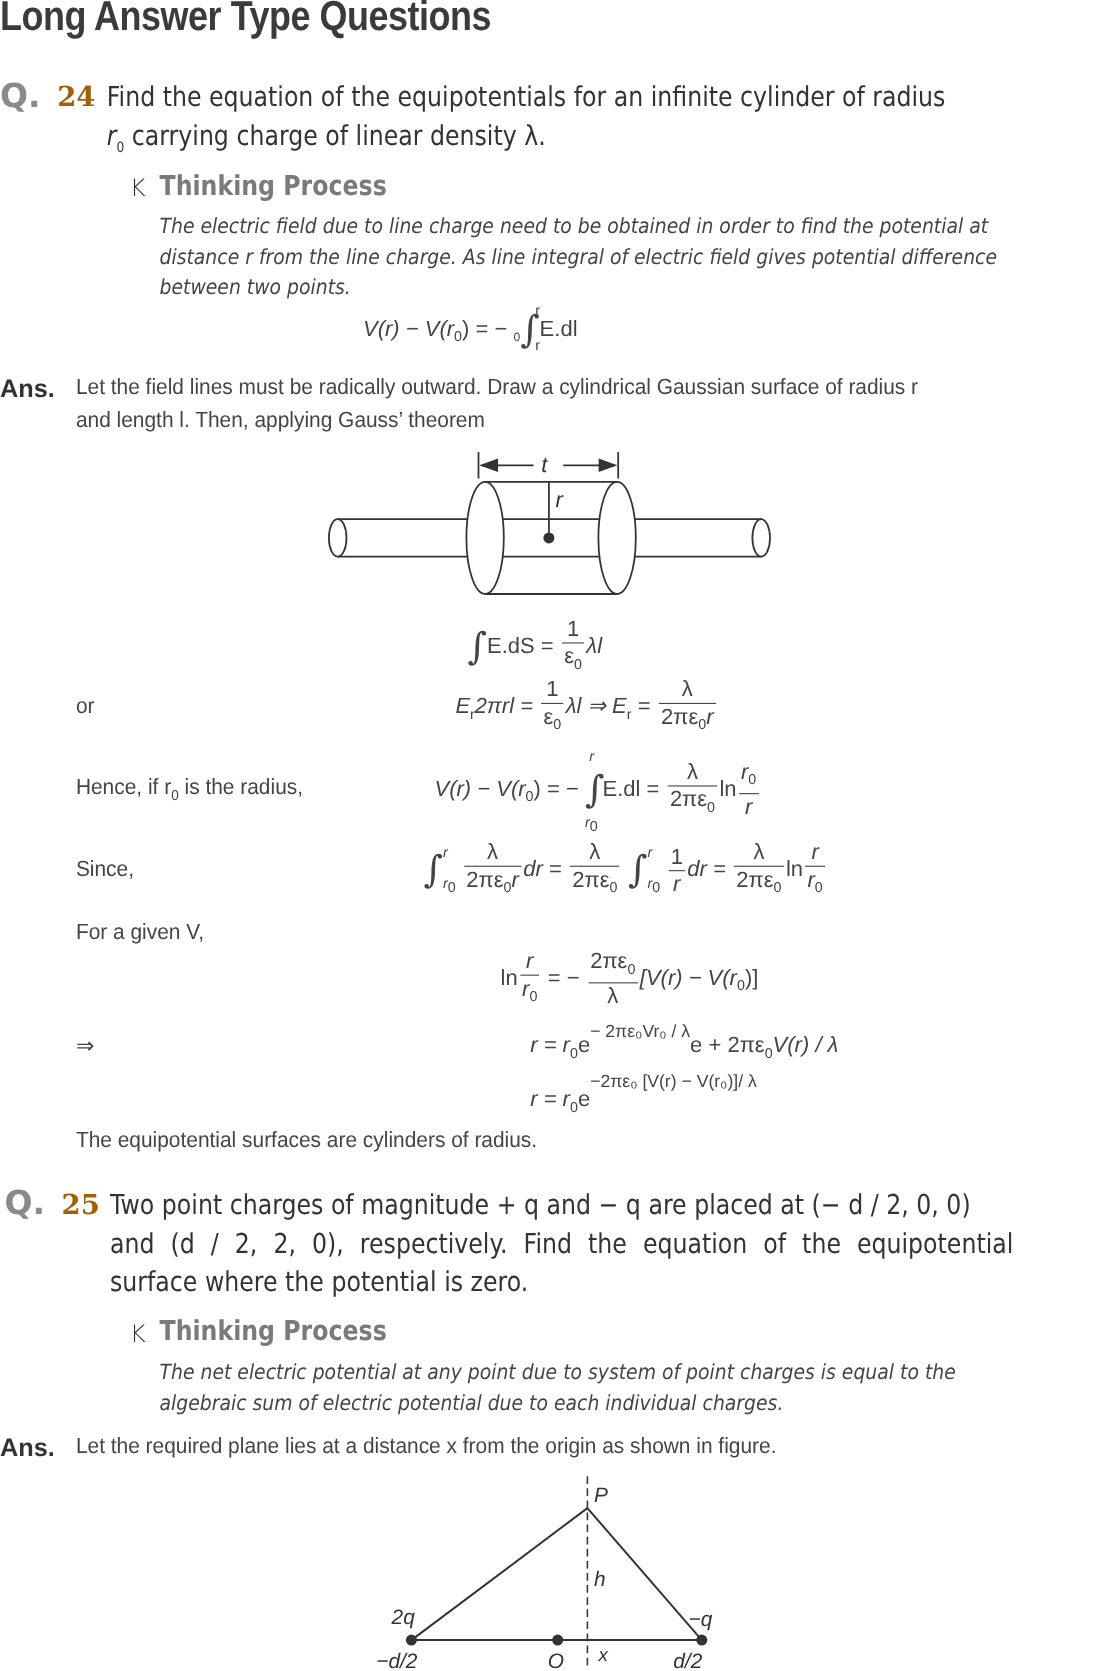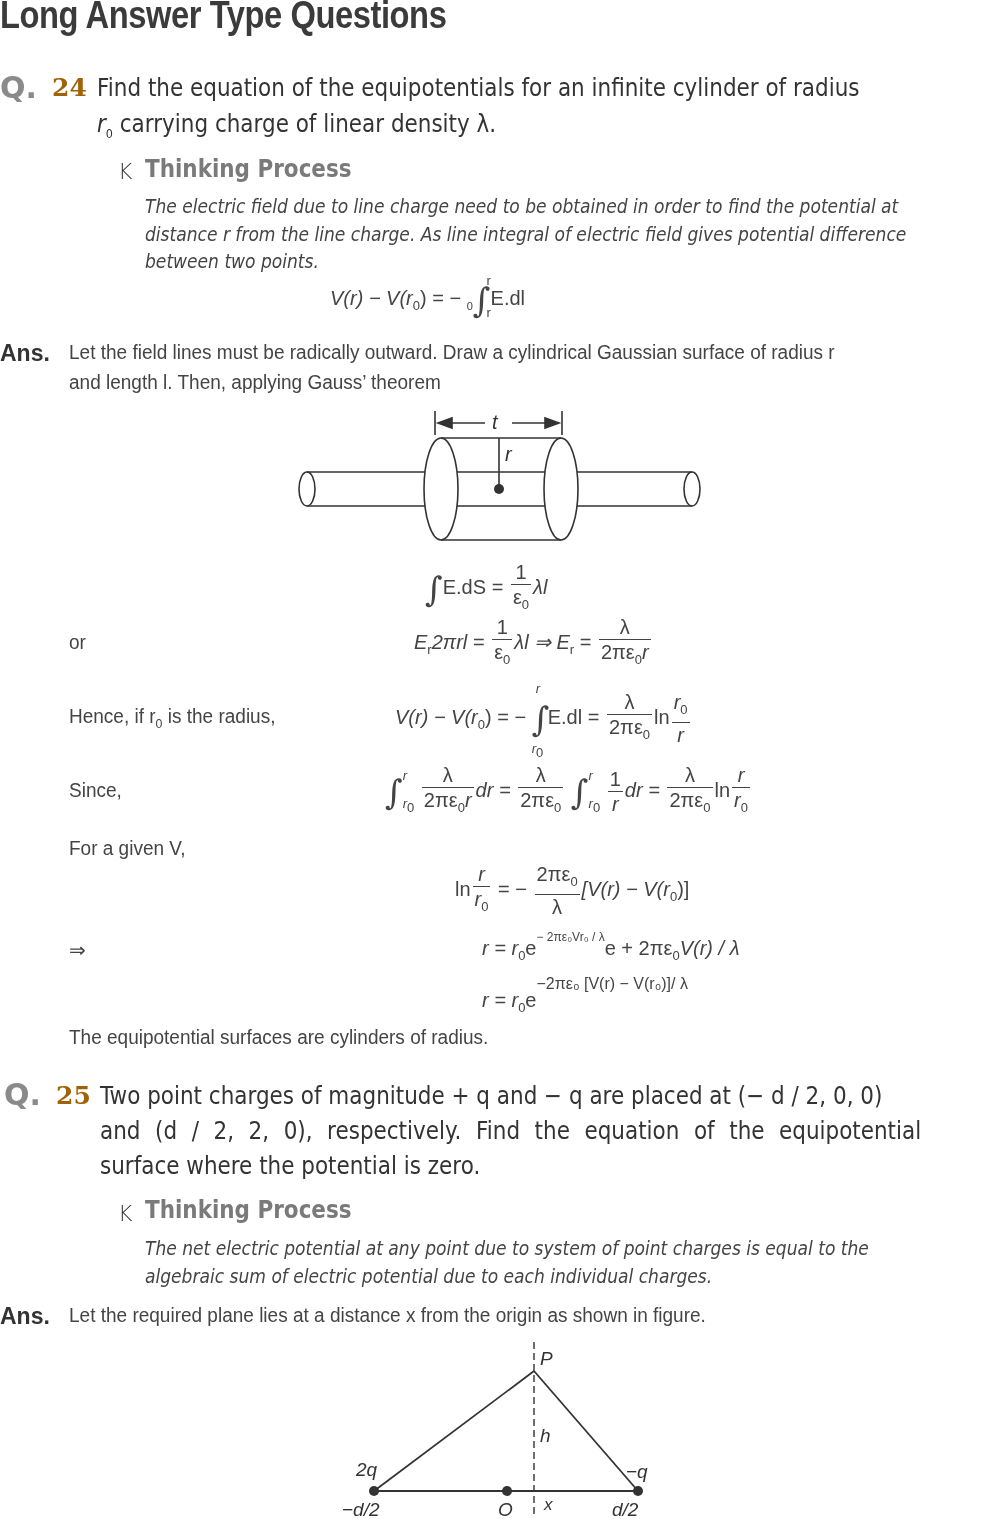--- a/index.html
+++ b/index.html
@@ -145,21 +145,21 @@
 
 <div class="abs body-text" style="left:69px;top:833px;">For a given V,</div>
 <div class="abs math" style="left:455px;top:862px;">
   <span>ln</span><span class="frac"><span class="num"><i>r</i></span><span><i>r</i><sub>0</sub></span></span>
   <span>= −</span>
   <span class="frac"><span class="num"><span>2πε</span><sub>0</sub></span><span>λ</span></span><i>[V(r) − V(r</i><sub>0</sub><span>)]</span>
 </div>
 
 <div class="abs math" style="left:69px;top:938px;">⇒</div>
 <div class="abs math" style="left:482px;top:936px;">
-  <i>r = r</i><sub>0</sub><span>e</span><sup style="font-size:12px;position:relative;top:-6px;">− 2πε₀Vr₀ / λ</sup><span>e + 2πε</span><sub>0</sub><i>V(r) / λ</i>
+  <i>r = r</i><sub>0</sub><span>e</span><sup style="font-size:16px;position:relative;top:-6px;">− 2πε₀Vr₀ / λ</sup><span>e + 2πε</span><sub>0</sub><i>V(r) / λ</i>
 </div>
 
 <div class="abs math" style="left:482px;top:985px;">
   <i>r = r</i><sub>0</sub><span>e</span><sup style="font-size:16px;position:relative;top:-10px;">−2πε₀ [V(r) − V(r₀)]/ λ</sup>
 </div>
 
 <div class="abs body-text" style="left:69px;top:1022px;">The equipotential surfaces are cylinders of radius.</div>
 
 <div class="abs qmark" style="left:4px;top:1077px;">Q.</div>
 <div class="abs qnum" style="left:56px;top:1081px;">25</div>

